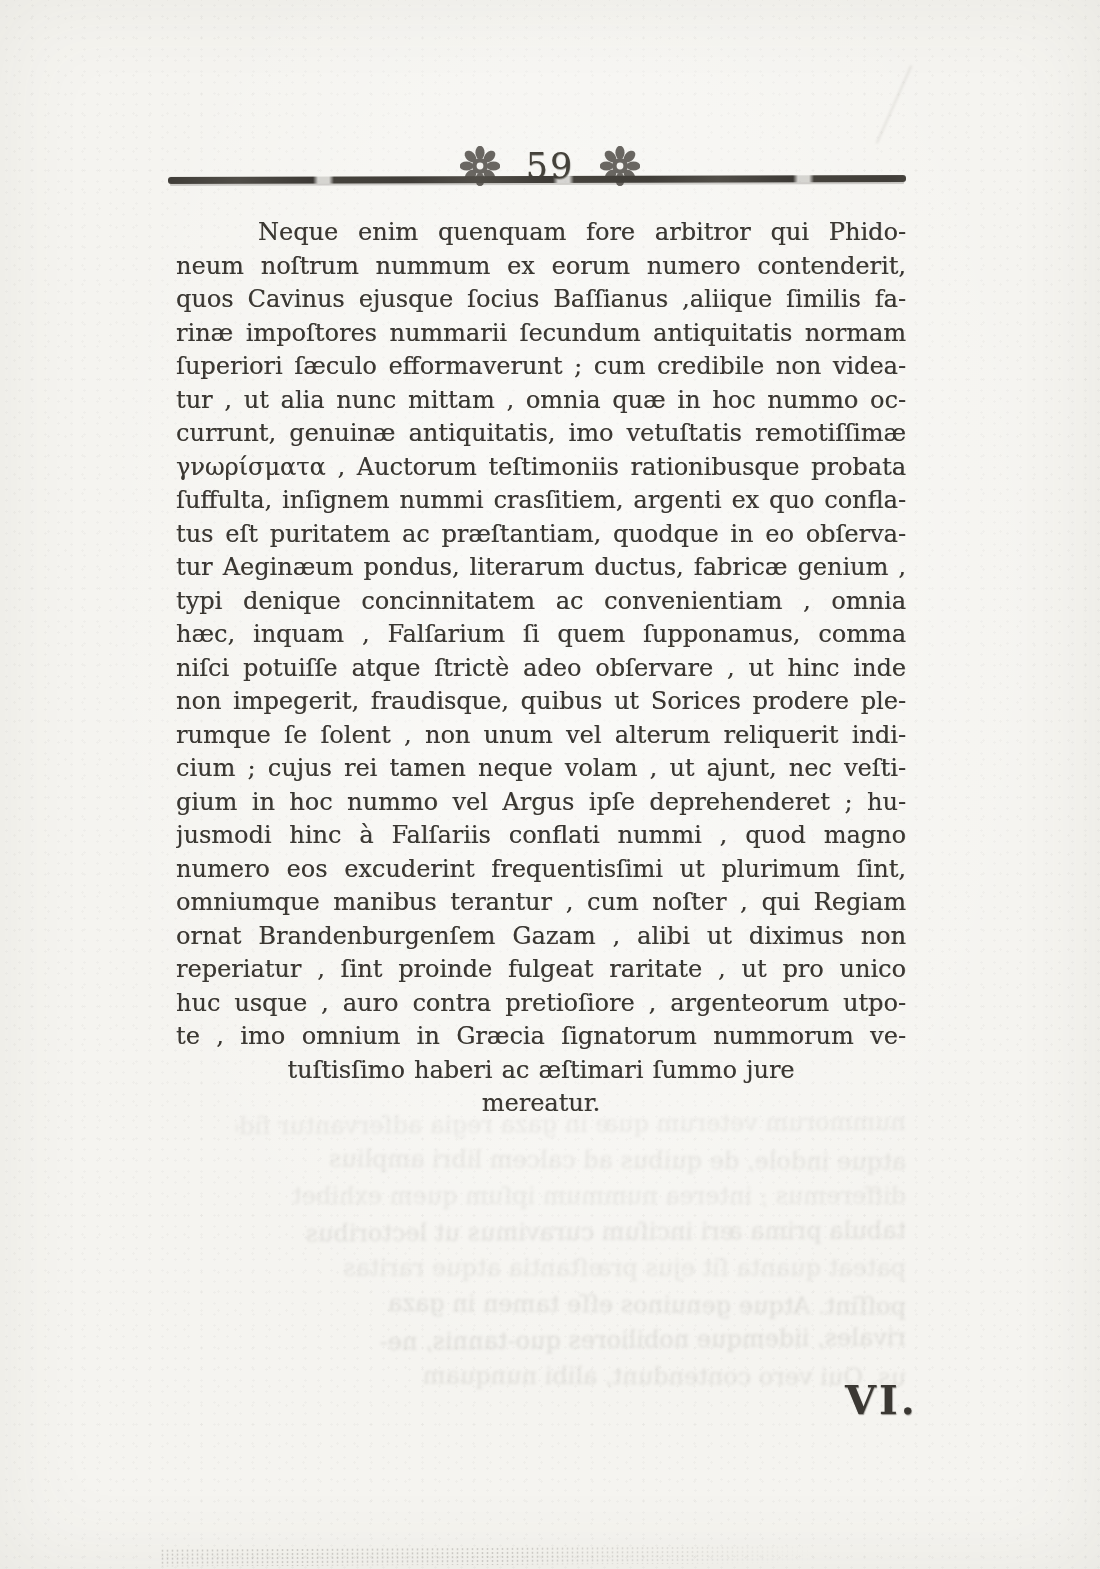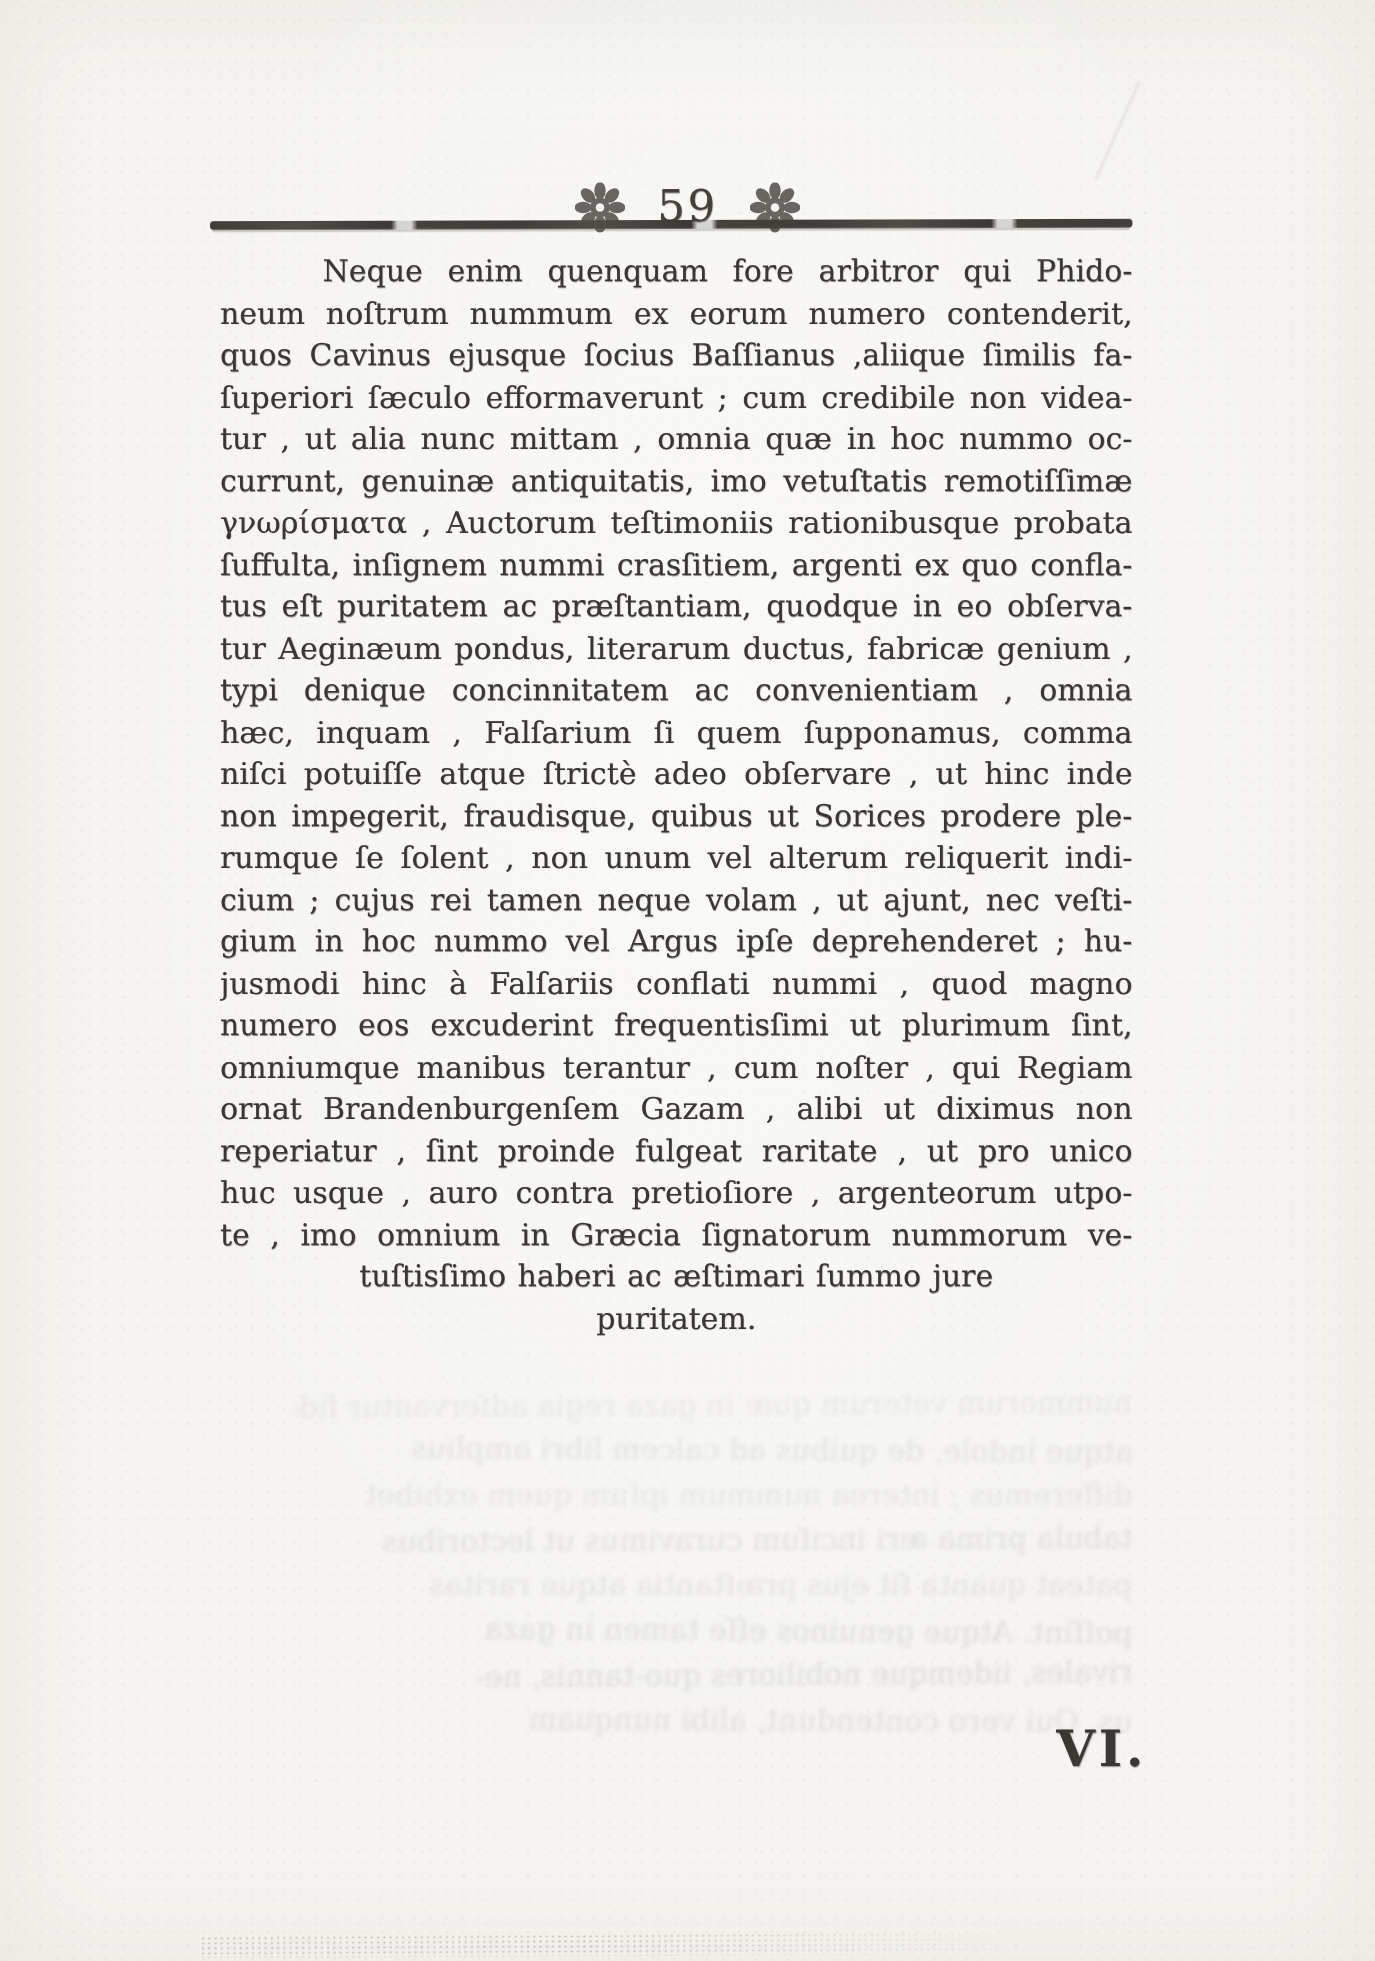--- a/index.html
+++ b/index.html
@@ -55,21 +55,21 @@
       rgba(64,61,56,0.18) 150px, rgba(64,61,56,0.18) 161px,
       #45423c 166px, #403d38 240px);
     box-shadow: 0 4px 0 -2px rgba(64,61,56,0.22);
     transform: rotate(-0.15deg);
     filter: blur(0.3px);
   }
 
   
   .textcol {
     position: absolute;
-    top: 201px;
+    top: 216px;
     left: 176px;
     width: 730px;
     font-size: 24px;
     line-height: 33.5px;
     word-spacing: 1.5px;
     color: #3a3732;
     text-shadow: 0.35px 0.45px 0.6px rgba(58,55,50,0.55);
     filter: blur(0.2px);
   }
   .ln { height: 33.5px; overflow: hidden; text-align: justify; text-align-last: justify; }
@@ -183,20 +183,21 @@
       </svg>
     </span>
   </header>
 
   <div class="rule"></div>
 
   <main class="textcol">
     <div class="ln indent">Neque enim quenquam fore arbitror qui Phido-</div>
     <div class="ln">neum noſtrum nummum ex eorum numero contenderit,</div>
     <div class="ln">quos Cavinus ejusque ſocius Baſſianus ,aliique ſimilis fa-</div>
+    <div class="ln">rinæ impoſtores nummarii ſecundum antiquitatis normam</div>
     <div class="ln">ſuperiori ſæculo efformaverunt ; cum credibile non videa-</div>
     <div class="ln">tur , ut alia nunc mittam , omnia quæ in hoc nummo oc-</div>
     <div class="ln">currunt, genuinæ antiquitatis, imo vetuſtatis remotiſſimæ</div>
     <div class="ln">γνωρίσματα , Auctorum teſtimoniis rationibusque probata ac</div>
     <div class="ln">ſuffulta, inſignem nummi crasſitiem, argenti ex quo confla-</div>
     <div class="ln">tus eſt puritatem ac præſtantiam, quodque in eo obſerva-</div>
     <div class="ln">tur Aeginæum pondus, literarum ductus, fabricæ genium ,</div>
     <div class="ln">typi denique concinnitatem ac convenientiam , omnia</div>
     <div class="ln">hæc, inquam , Falſarium ſi quem ſupponamus, comma</div>
     <div class="ln">niſci potuiſſe atque ſtrictè adeo obſervare , ut hinc inde</div>
@@ -205,21 +206,21 @@
     <div class="ln">cium ; cujus rei tamen neque volam , ut ajunt, nec veſti-</div>
     <div class="ln">gium in hoc nummo vel Argus ipſe deprehenderet ; hu-</div>
     <div class="ln">jusmodi hinc à Falſariis conflati nummi , quod magno</div>
     <div class="ln">numero eos excuderint frequentisſimi ut plurimum ſint,</div>
     <div class="ln">omniumque manibus terantur , cum noſter , qui Regiam</div>
     <div class="ln">ornat Brandenburgenſem Gazam , alibi ut diximus non</div>
     <div class="ln">reperiatur , ſint proinde fulgeat raritate , ut pro unico</div>
     <div class="ln">huc usque , auro contra pretioſiore , argenteorum utpo-</div>
     <div class="ln">te , imo omnium in Græcia ſignatorum nummorum ve-</div>
     <div class="ln center">tuſtisſimo haberi ac æſtimari ſummo jure</div>
-    <div class="ln center">puritatem.</div>
+    <div class="ln center">mereatur.</div>
   </main>
 
   <div class="showthrough">
     <div class="st">nummorum veterum quæ in gaza regia adſervantur fide</div>
     <div class="st">atque indole, de quibus ad calcem libri amplius</div>
     <div class="st">differemus ; interea nummum ipſum quem exhibet</div>
     <div class="st">tabula prima æri inciſum curavimus ut lectoribus</div>
     <div class="st">pateat quanta ſit ejus præſtantia atque raritas</div>
     <div class="st">poſſint. Atque genuinos eſſe tamen in gaza</div>
     <div class="st">rivales, iidemque nobiliores quo-tannis, ne-</div>

